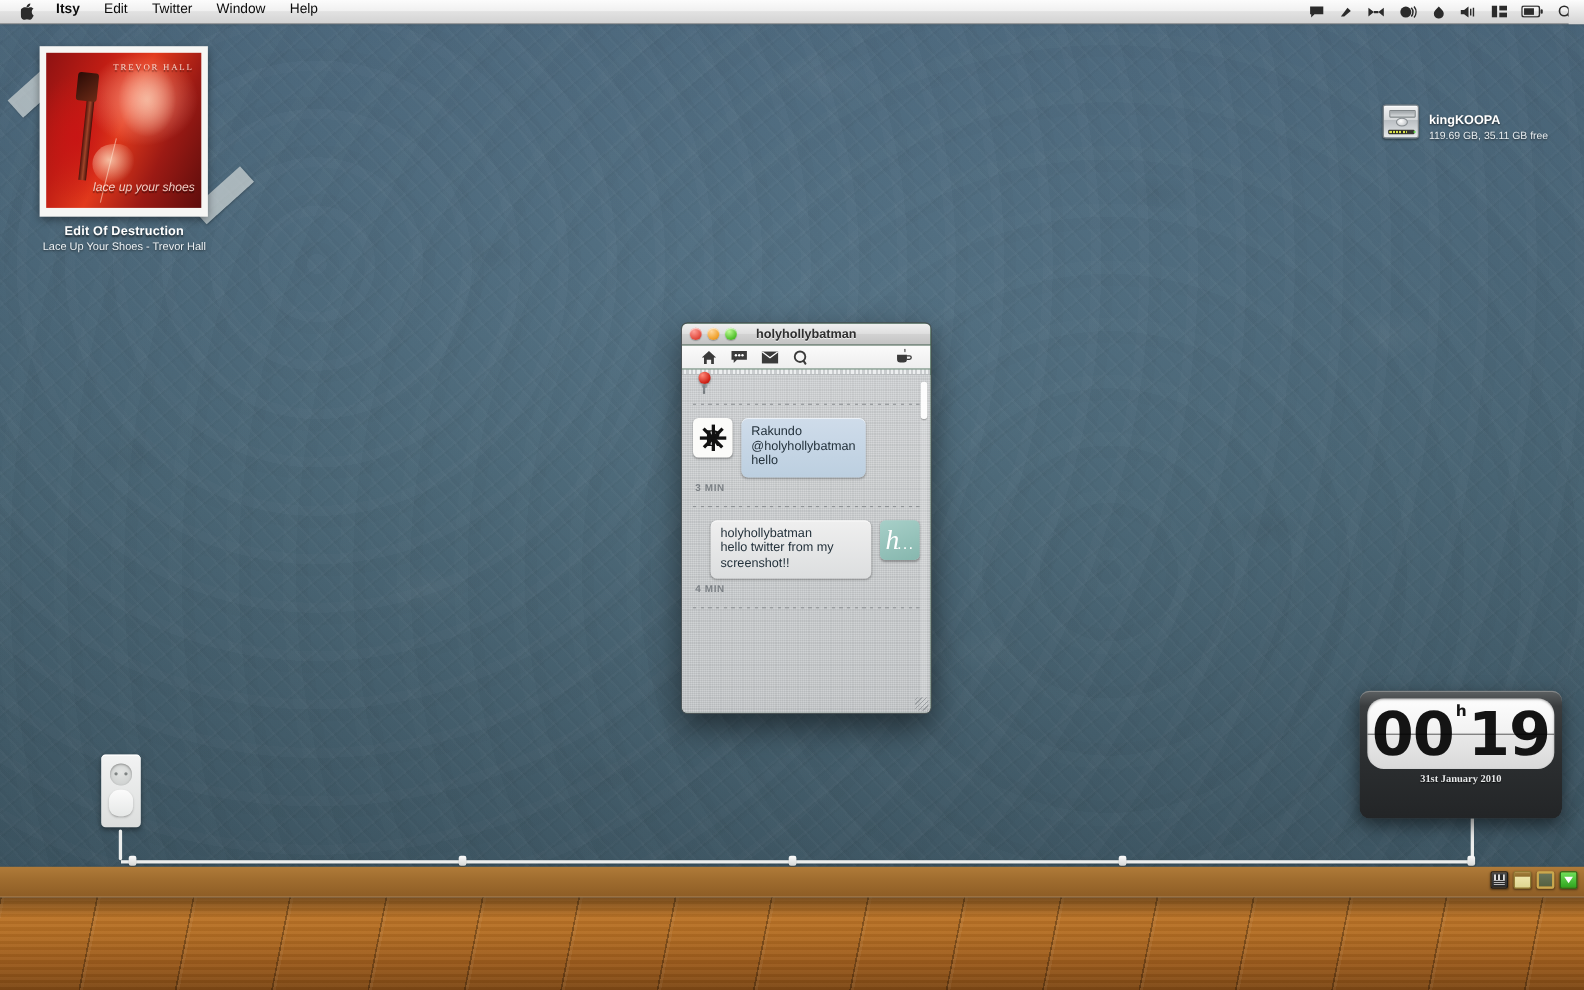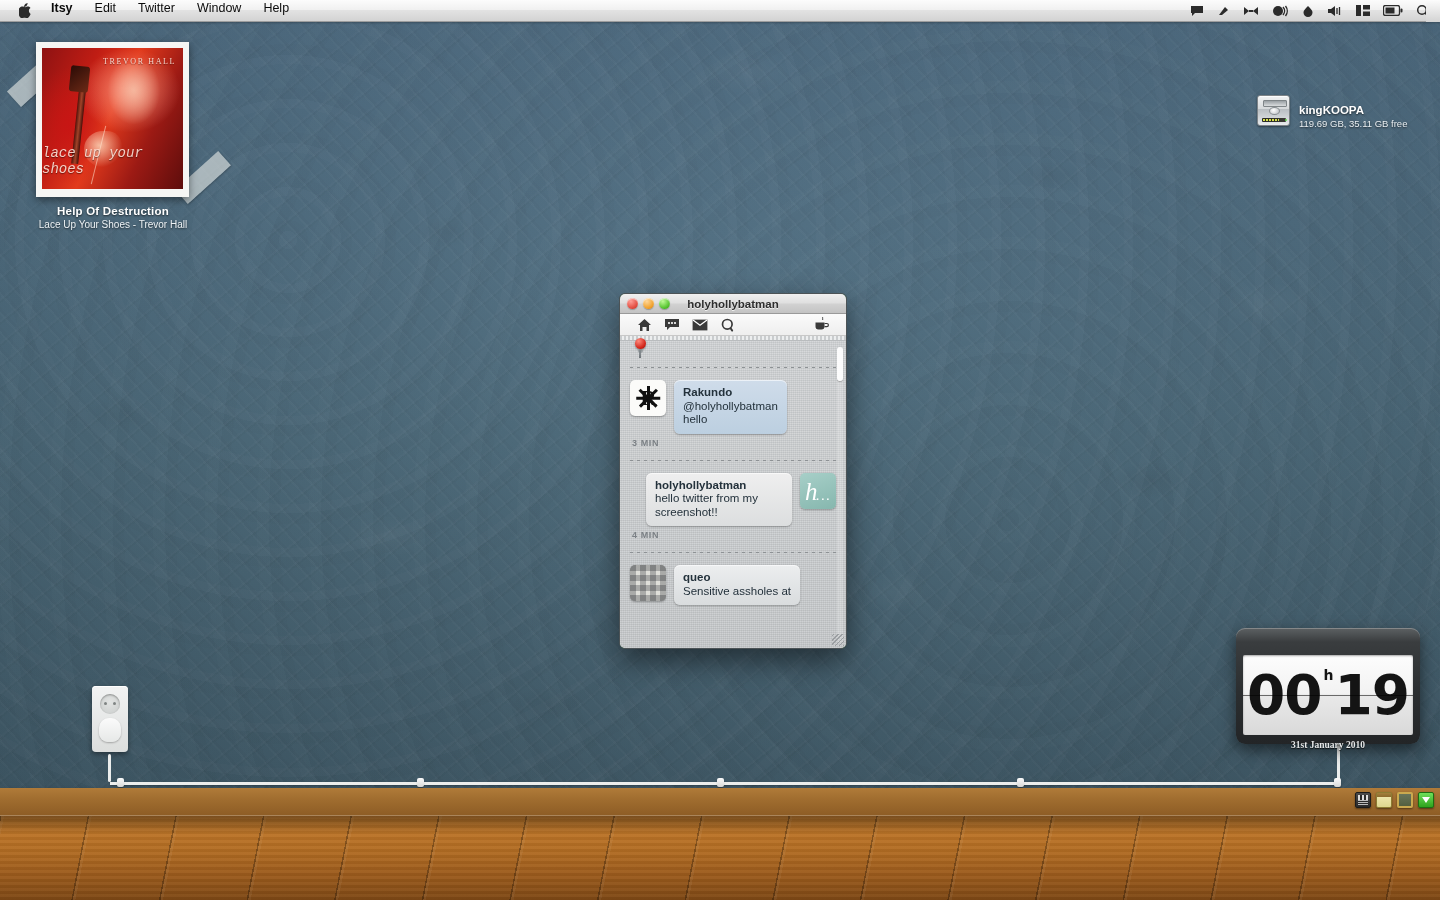--- a/index.html
+++ b/index.html
@@ -98,21 +98,21 @@
     background:linear-gradient(135deg,#2a0b06,#6d2a16); transform:rotate(6deg);
   }
   .art-string { position:absolute; left:56px; bottom:4px; width:1px; height:60px; background:rgba(255,230,210,.55); transform:rotate(14deg); }
   .art-title {
     position:absolute; right:7px; top:9px; text-align:center;
     font-family:"Liberation Serif", serif; font-size:8px; letter-spacing:1.6px;
     color:rgba(255,228,218,.92); line-height:10px; text-shadow:0 1px 1px rgba(0,0,0,.4);
   }
   .art-sub {
     position:absolute; right:6px; bottom:12px;
-    font-family:Liberation Mono, monospace; font-size:14px; font-style:italic;
+    font-family:Liberation Sans, sans-serif; font-size:11px; font-style:italic;
     color:rgba(255,225,215,.9); text-shadow:0 1px 1px rgba(0,0,0,.45);
   }
   .album-meta { text-align:center; margin-top:8px; }
   .album-song {
     font-size:11.5px; font-weight:bold; color:#ffffff; letter-spacing:.2px;
     text-shadow:0 1px 2px rgba(0,0,0,.65);
   }
   .album-artist {
     font-size:10px; color:#edf2f5; margin-top:2px;
     text-shadow:0 1px 2px rgba(0,0,0,.6);
@@ -225,21 +225,21 @@
     background-blend-mode:multiply;
   }
   .bubble {
     position:relative; max-width:146px; padding:6px 9px 7px 9px; border-radius:6px;
     font-size:11.5px; line-height:13.5px; color:#23313b;
     box-shadow:0 1px 2px rgba(0,0,0,.28), inset 0 1px 0 rgba(255,255,255,.6);
   }
   .bubble.incoming { margin-left:8px; background:linear-gradient(180deg,#cfdcea,#bccfe0); }
   .bubble.gray { margin-left:8px; background:linear-gradient(180deg,#eceeef,#d9dcde); }
   .bubble.outgoing { margin-right:8px; background:linear-gradient(180deg,#efefef,#dcdedf); }
-  .bubble .who { font-weight:bold; display:block; }
+  .bubble .who { font-weight:normal; display:block; }
   .bubble .handle { display:block; }
   .bubble .body { display:block; }
   .ts { font-size:9px; font-weight:bold; color:#7b8085; letter-spacing:.6px; margin:4px 0 12px 2px; }
   .ts.mine { text-align:left; }
   .scrollbar {
     position:absolute; right:3px; top:6px; width:6px; height:296px; border-radius:3px;
     background:rgba(255,255,255,.18);
   }
   .scrollthumb { width:6px; height:34px; border-radius:3px; background:rgba(255,255,255,.92); box-shadow:0 1px 1px rgba(0,0,0,.25); }
   .resize-grip {
@@ -249,24 +249,24 @@
   }
 
   
   .clock {
     position:absolute; left:1236px; top:628px; width:184px; height:116px; z-index:12;
     border-radius:9px; padding:7px;
     background:linear-gradient(180deg,#5d6163 0%,#3a3d3f 12%,#2b2e30 55%,#232527 100%);
     box-shadow:0 6px 16px rgba(0,0,0,.55), inset 0 1px 0 rgba(255,255,255,.25);
   }
   .clock-face {
-    position:relative; height:80px; border-radius:2px; overflow:hidden;
+    position:relative; height:64px; border-radius:15px; overflow:hidden;
     background:linear-gradient(180deg,#fdfdfd 0%,#f2f2f2 48%, #e9e9e9 50%, #d9d9d9 100%);
     box-shadow:inset 0 1px 2px rgba(0,0,0,.35);
-    display:flex; align-items:center; justify-content:center;margin-top:20px;
+    display:flex; align-items:center; justify-content:center;
   }
   .clock-face::after {
     content:""; position:absolute; left:0; right:0; top:50%; height:1px; background:rgba(0,0,0,.55);
   }
   .clock-digits {
     font-family:"DejaVu Sans", sans-serif; font-weight:bold; font-size:55px; color:#141414;
     letter-spacing:-1px; display:flex; align-items:flex-start; line-height:62px;
   }
   .clock-h { font-size:14px; line-height:22px; margin:0 2px; font-weight:bold; }
   .clock-date {
@@ -422,21 +422,21 @@
         <div class="art-figure"></div>
         <div class="art-neck"></div>
         <div class="art-head"></div>
         <div class="art-hand"></div>
         <div class="art-string"></div>
         <div class="art-title">TREVOR HALL</div>
         <div class="art-sub">lace up your shoes</div>
       </div>
     </div>
     <div class="album-meta">
-      <div class="album-song">Help Of Destruction</div>
+      <div class="album-song">Edit Of Destruction</div>
       <div class="album-artist">Lace Up Your Shoes - Trevor Hall</div>
     </div>
   </div>
 
   <div class="drives">
     <div class="drive">
       <div class="drive-icon">
         <div class="platter"></div>
           <div class="led"></div>
           <div class="led2"></div>
@@ -530,27 +530,20 @@
           </div>
           <div class="avatar holly">
             <span class="h">h</span>
               <span class="dots">...</span>
           </div>
         </div>
         <div class="ts mine">4 MIN</div>
 
         <div class="dashrule"></div>
 
-        <div class="tweet">
-          <div class="avatar queo"></div>
-          <div class="bubble gray">
-            <span class="who">queo</span>
-            <span class="body">Sensitive assholes at</span>
-          </div>
-        </div>
       </div>
 
       <div class="scrollbar">
         <div class="scrollthumb"></div>
       </div>
     </div>
 
     <div class="resize-grip"></div>
   </div>
 

